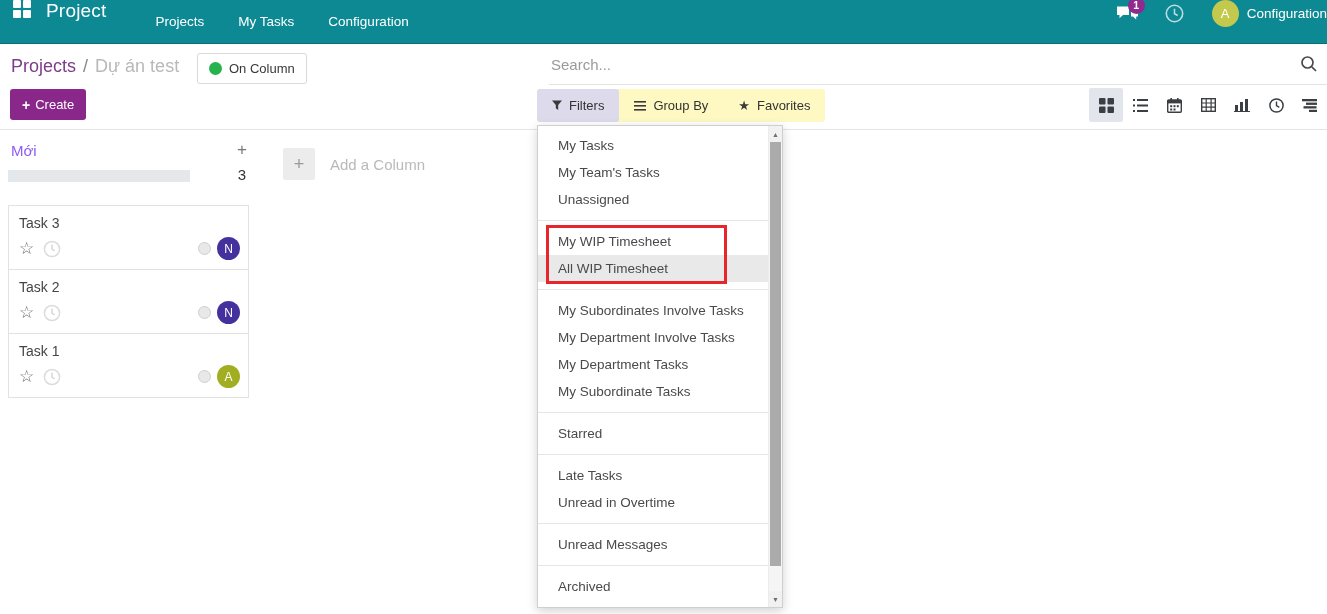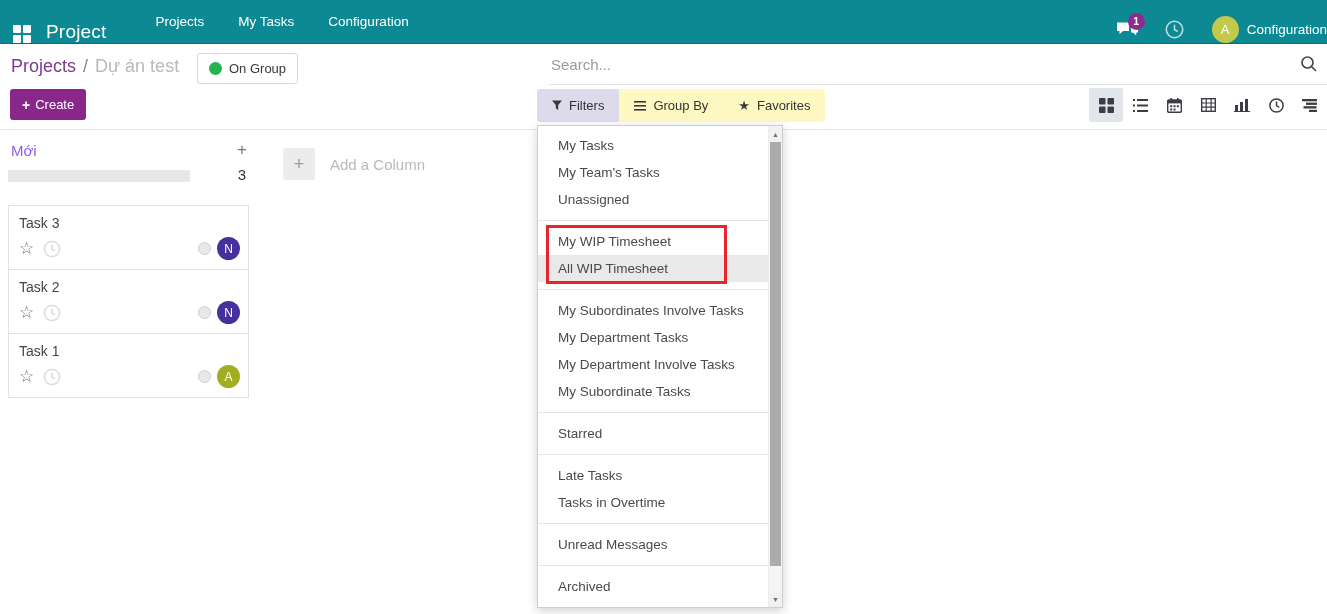--- a/index.html
+++ b/index.html
@@ -2,21 +2,21 @@
 <html><head>
 <meta charset="utf-8">
 <style>
   * { margin:0; padding:0; box-sizing:border-box; }
   html,body { background:#fff; }
   body { font-family:"Liberation Sans","DejaVu Sans",sans-serif; }
   .screen { position:relative; width:1327px; height:614px; overflow:hidden; background:#fff; }
 
   
   .navbar { position:absolute; left:0; top:0; width:100%; height:44px; background:#0d8994;
-            border-bottom:1px solid #0a6d77; display:flex; align-items:flex-end; color:#fff; overflow:hidden; }
+            border-bottom:1px solid #0a6d77; display:flex; align-items:flex-start; color:#fff; overflow:hidden; }
   .apps-icon { display:grid; grid-template-columns:8px 8px; grid-template-rows:8px 8px; gap:2px; margin-left:13px; }
   .apps-icon i { background:#fff; border-radius:1px; }
   .app-name { font-size:19px; font-weight:500; margin-left:15px; margin-right:32px; letter-spacing:.2px; }
   .nav-menu { display:flex; height:100%; align-items:center; }
   .nav-item { font-size:13.5px; padding:0 17px; line-height:44px; cursor:pointer; white-space:nowrap; }
   .systray { margin-left:auto; display:flex; align-items:center; }
   .tray-chat { position:relative; margin-right:26px; cursor:pointer; display:flex; }
   .tray-badge { position:absolute; top:-8px; left:12px; min-width:17px; height:17px; border-radius:9px;
                 background:#8f2b8f; color:#fff; font-size:10.5px; font-weight:bold; display:flex;
                 align-items:center; justify-content:center; padding:0 4px; }
@@ -132,21 +132,21 @@
       <span class="user-name">Configuration</span>
     </div>
   </header>
 
   <div class="control-panel">
     <div class="breadcrumb">
       <span class="bc-parent" style="color: rgb(125, 59, 138);">Projects</span><span class="bc-sep">/</span><span class="bc-current">Dự án test</span>
     </div>
     <button class="status-btn">
       <span class="status-dot" style="background: rgb(38, 178, 76);"></span>
-      <span>On Group</span>
+      <span>On Column</span>
     </button>
     <button class="create-btn" style="background: rgb(138, 39, 138);">
       <span class="plus">+</span>
       <span>Create</span>
     </button>
 
     <div class="cp-right">
       <div class="search-row">
         <input class="search-input" type="text" placeholder="Search..." style="">
         <span class="search-icon">
@@ -302,28 +302,28 @@
   <div class="dropdown">
     <div class="menu-body">
         <div class="menu-item">My Tasks</div>
         <div class="menu-item">My Team's Tasks</div>
         <div class="menu-item">Unassigned</div>
         <div class="menu-sep"></div>
         <div class="menu-item">My WIP Timesheet</div>
         <div class="menu-item highlighted">All WIP Timesheet</div>
         <div class="menu-sep"></div>
         <div class="menu-item">My Subordinates Involve Tasks</div>
+        <div class="menu-item">My Department Involve Tasks</div>
         <div class="menu-item">My Department Tasks</div>
-        <div class="menu-item">My Department Involve Tasks</div>
         <div class="menu-item">My Subordinate Tasks</div>
         <div class="menu-sep"></div>
         <div class="menu-item">Starred</div>
         <div class="menu-sep"></div>
         <div class="menu-item">Late Tasks</div>
-        <div class="menu-item">Tasks in Overtime</div>
+        <div class="menu-item">Unread in Overtime</div>
         <div class="menu-sep"></div>
         <div class="menu-item">Unread Messages</div>
         <div class="menu-sep"></div>
         <div class="menu-item">Archived</div>
       </div>
     <div class="annotation-box" style="border-color: rgb(232, 37, 42);"></div>
     <div class="scrollbar">
       <div class="scroll-arrow scroll-up">▲</div>
       <div class="scroll-thumb"></div>
       <div class="scroll-arrow scroll-down">▼</div>

